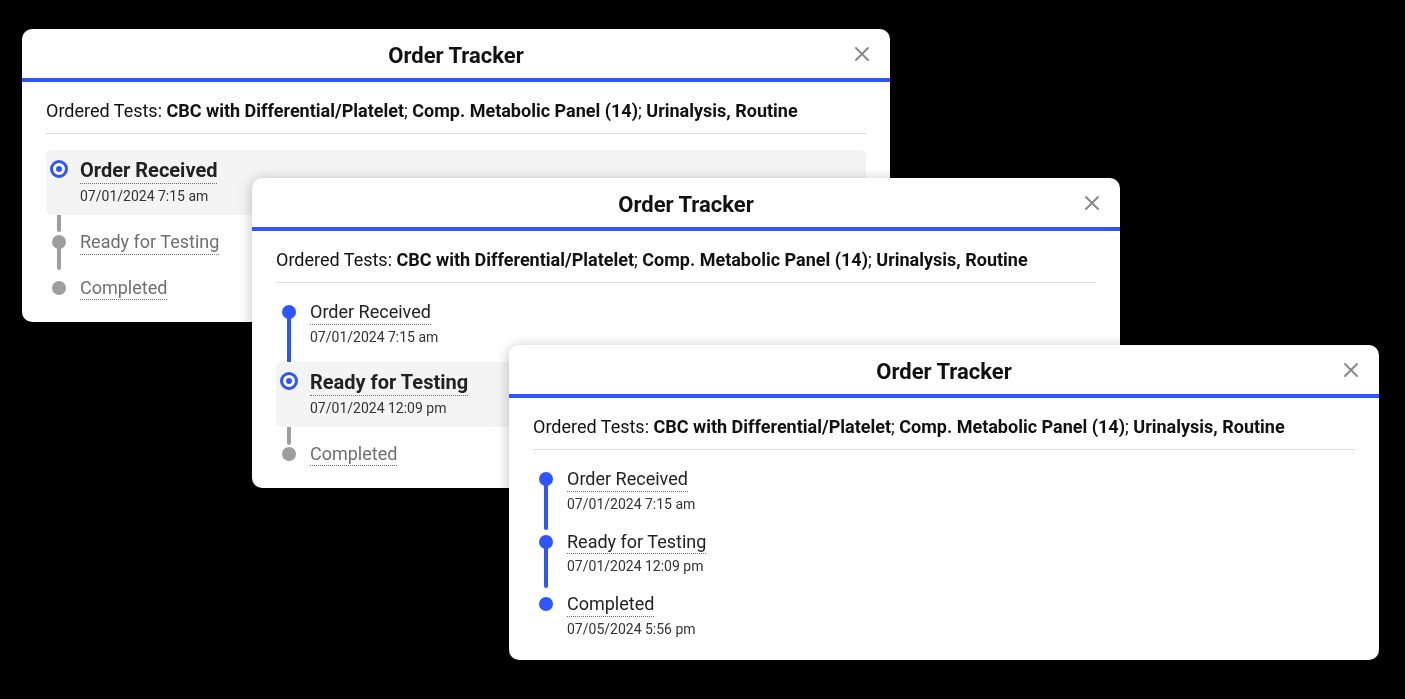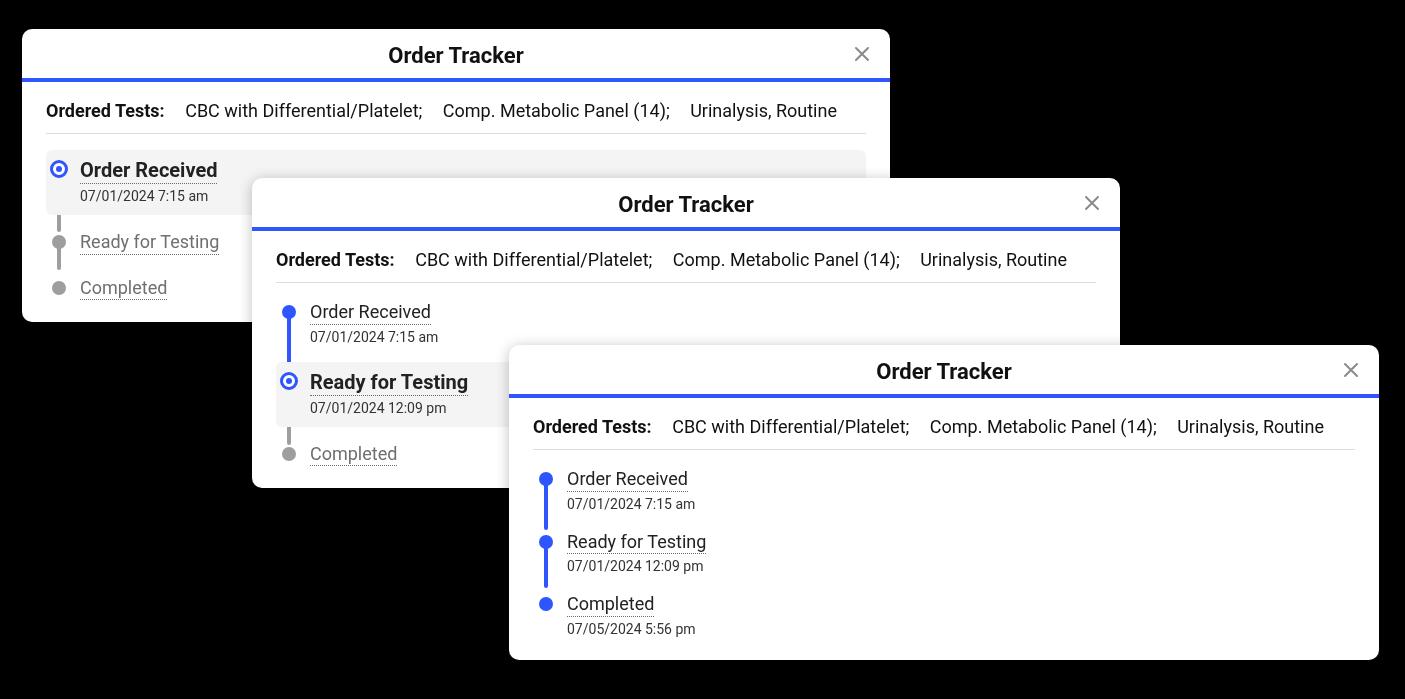--- a/index.html
+++ b/index.html
@@ -52,22 +52,22 @@
   .card-body {
     padding: 18px 24px 20px 24px;
   }
   .ordered-line {
     font-size: 18px;
     color: #111;
     padding-bottom: 12px;
     border-bottom: 1px solid #ddd;
     margin-bottom: 16px;
   }
-  .ordered-label { font-weight: 700; }
-  .ordered-tests b { font-weight: 400; margin-left: 16px; }
+  .ordered-label { font-weight: 400; }
+  .ordered-tests b { font-weight: 700; }
   .ordered-tests .sep { font-weight: 400; }
 
   
   .timeline {
     position: relative;
   }
   .row {
     position: relative;
     padding-left: 34px;
     padding-top: 2px;

